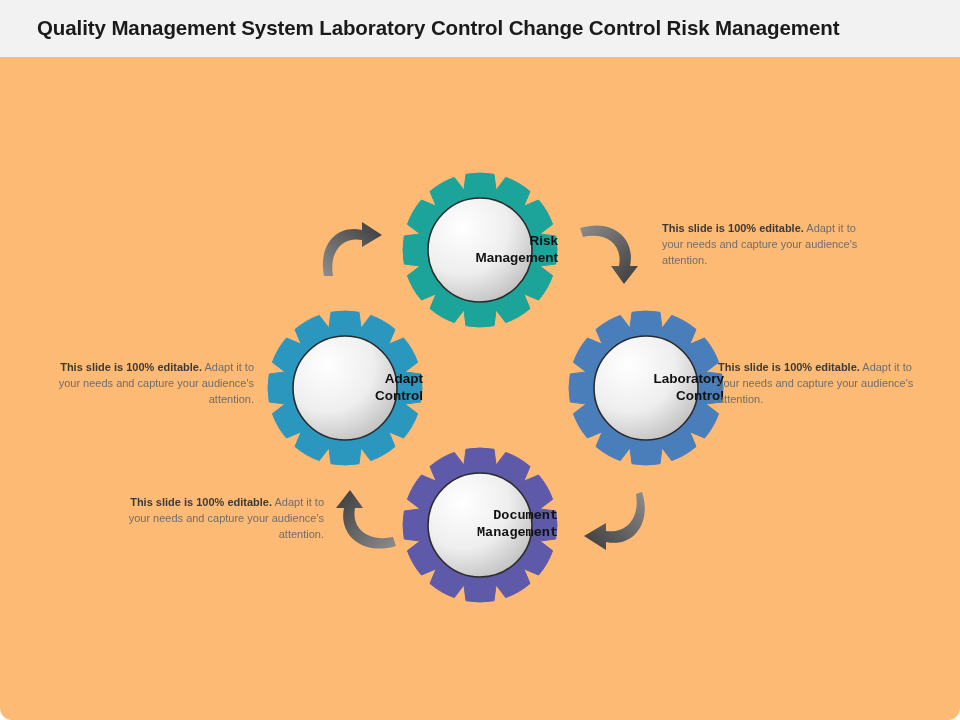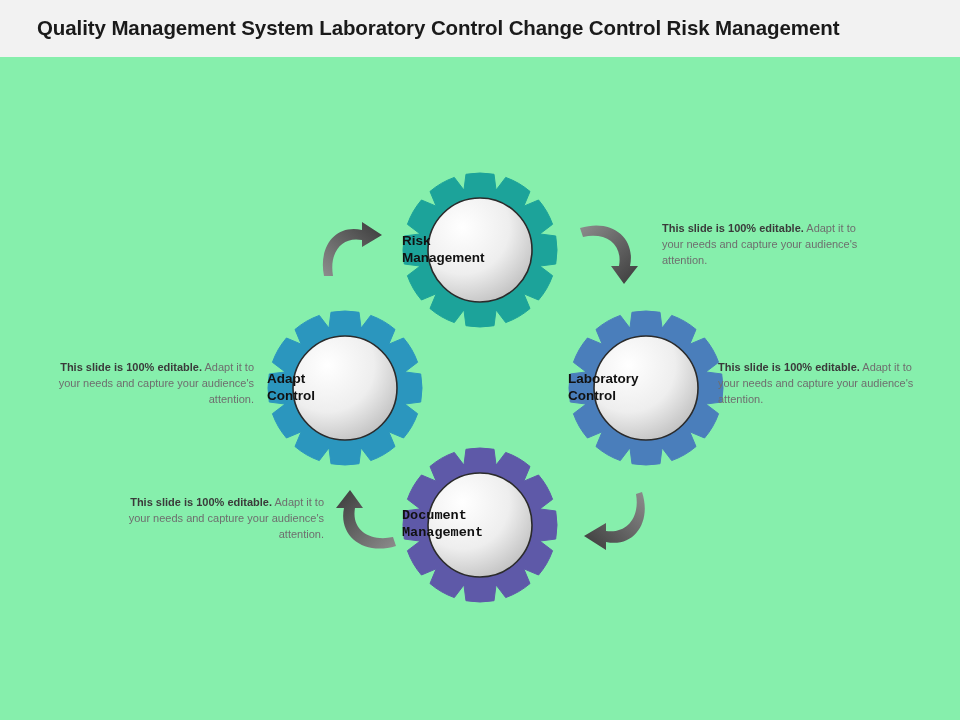--- a/index.html
+++ b/index.html
@@ -2,21 +2,21 @@
 <html><head>
 <meta charset="utf-8">
 <style>
   * { margin:0; padding:0; box-sizing:border-box; }
   html, body {
     width:960px; height:720px;
     background:#ffffff;
     font-family:"Liberation Sans", sans-serif;
     overflow:hidden;
   }
-  #slide { position:relative; width:960px; height:720px; background:#86efac; }
+  #slide { position:relative; width:960px; height:720px; background:#fdba74;border-radius:12px; }
 
   
   .header-bar {
     position:absolute; left:0; top:0;
     width:960px; height:57px;
     background:#f2f2f2;
   }
   .header-title {
     position:absolute; left:37px; top:16px;
     width:890px;
@@ -31,21 +31,21 @@
   .gear {
     position:absolute;
     width:156px; height:156px;
   }
   .gear svg { display:block; width:156px; height:156px; overflow:visible; }
   .gear-label {
     position:absolute;
     left:0; top:0;
     width:156px; height:156px;
     display:flex; flex-direction:column;
-    align-items:flex-start; justify-content:center;
+    align-items:flex-end; justify-content:center;
     font-size:13.5px;
     font-weight:bold;
     color:#111111;
     line-height:1.25;
     text-align:center;
     pointer-events:none;
   }
   .gear-label span { display:block; }
 
   #gear-risk      { left:402px; top:172px; }

